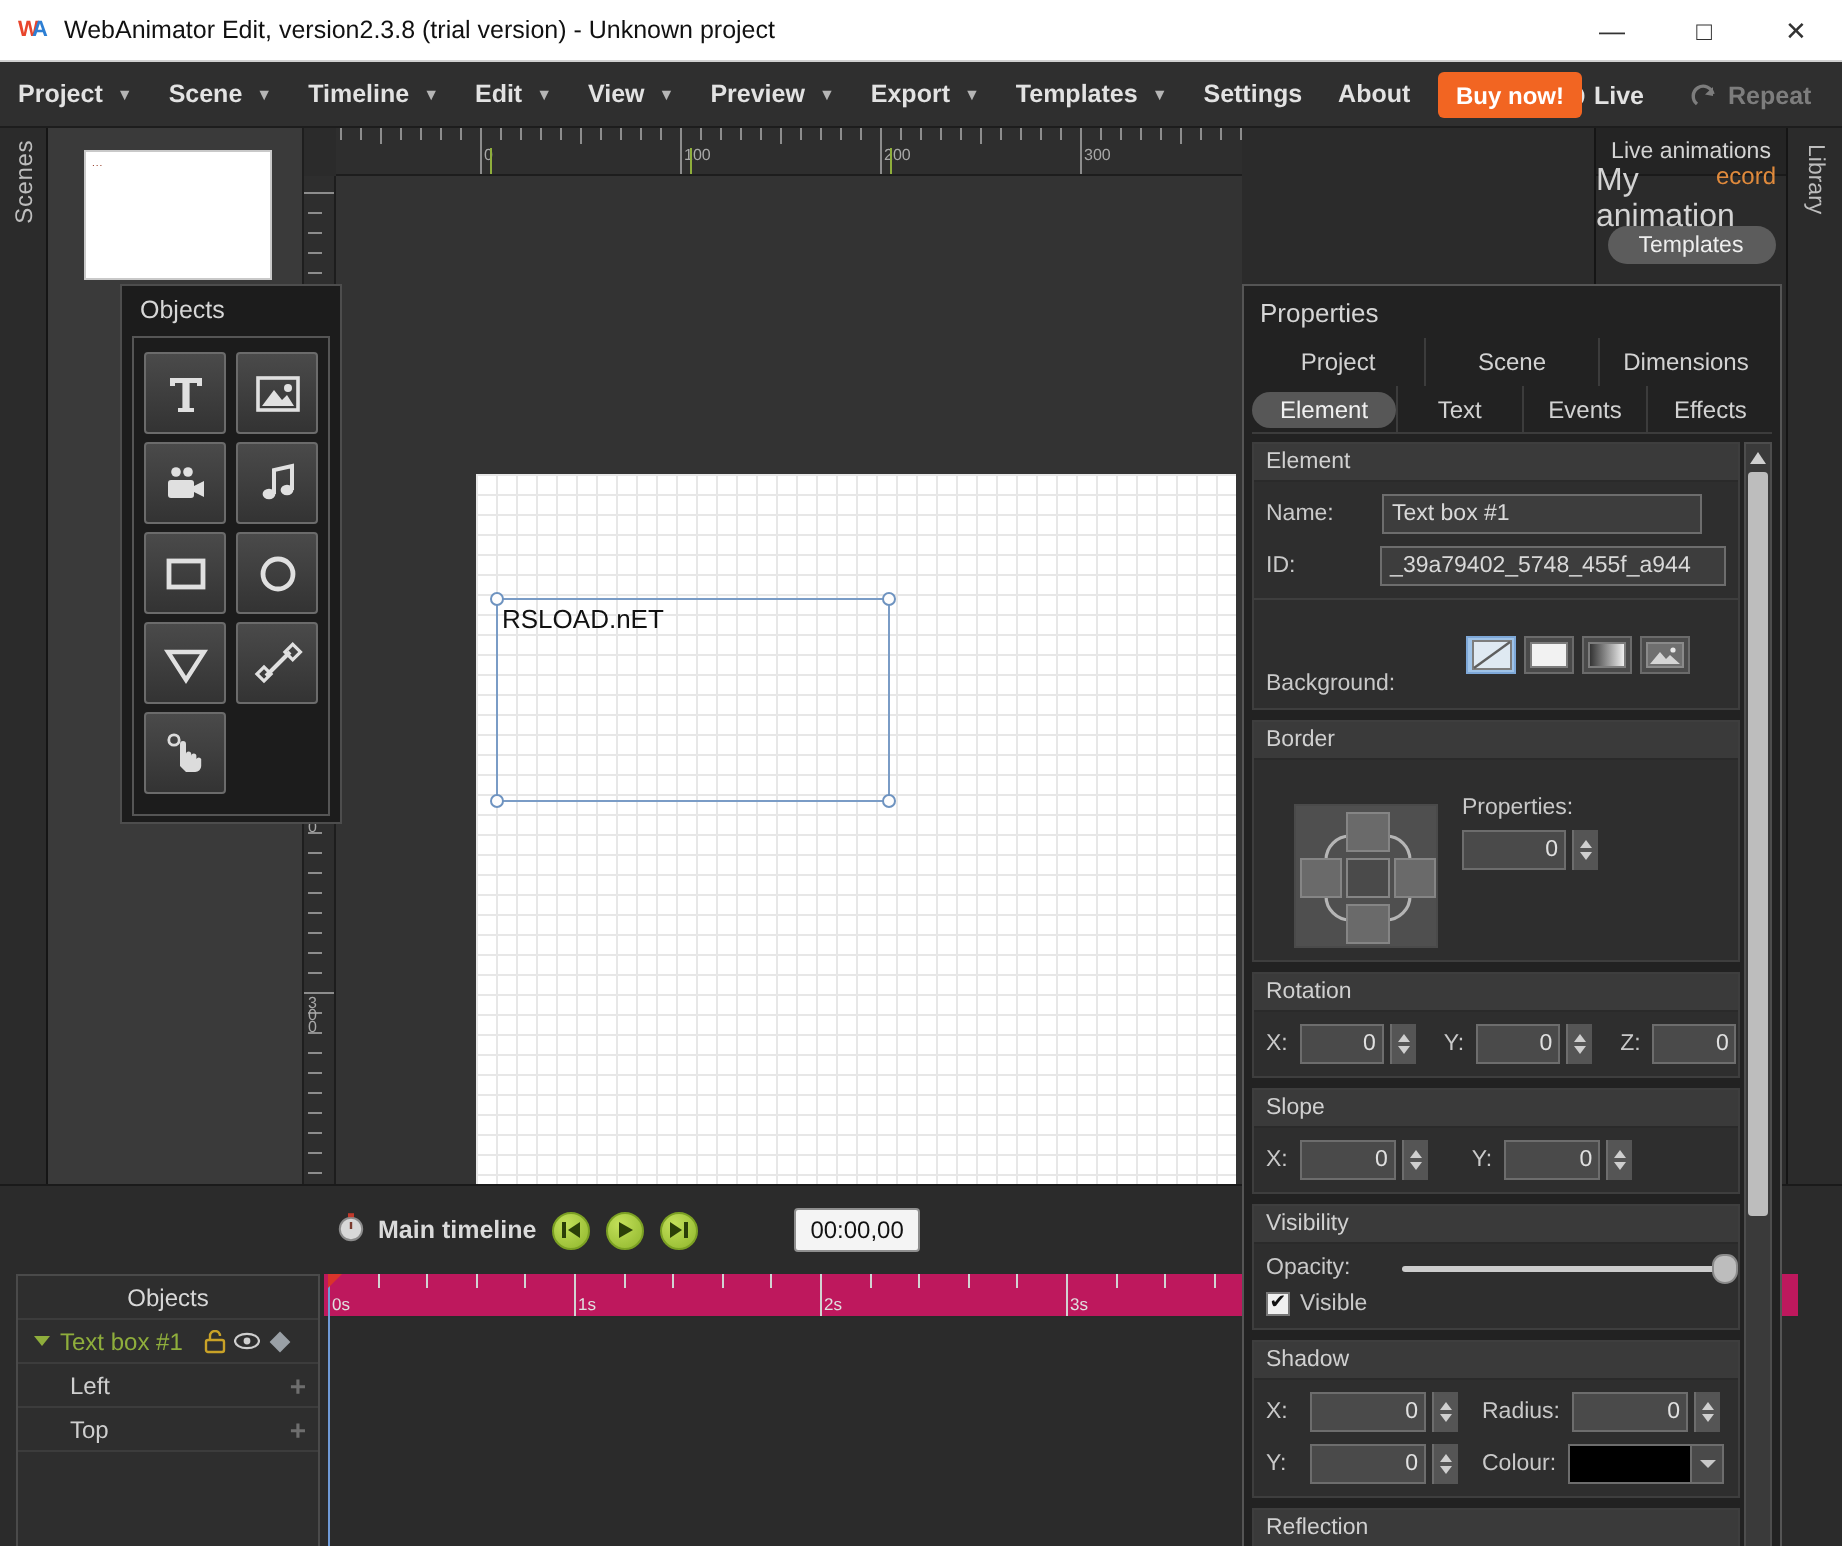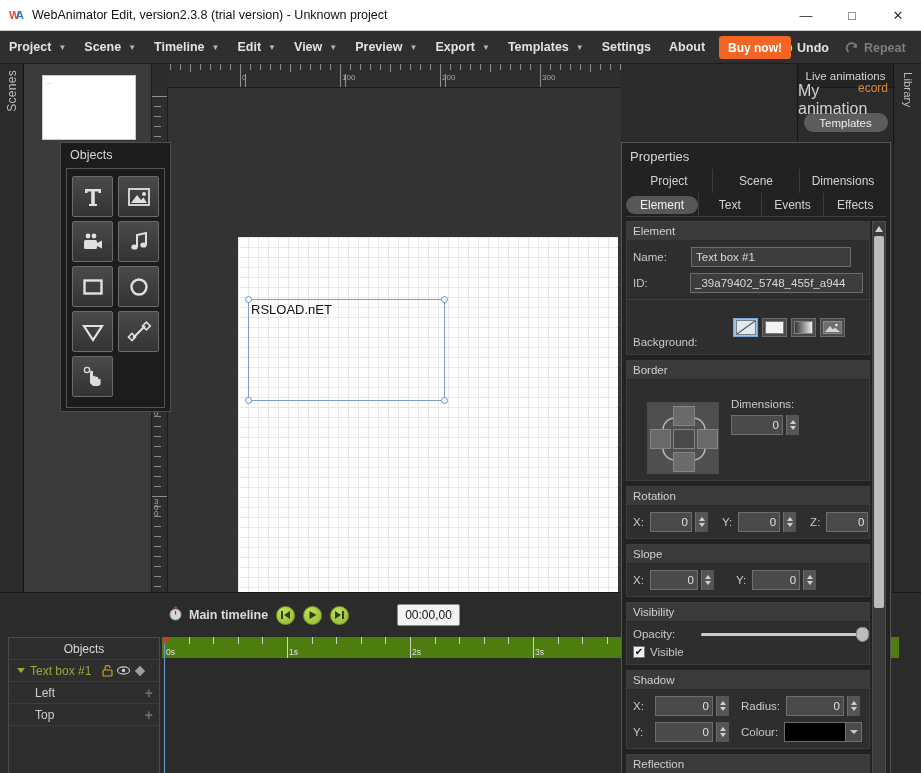--- a/index.html
+++ b/index.html
@@ -257,21 +257,21 @@
      margin:0 5px 0 8px; }
   .plus{ position:absolute; right:6px; color:#6e6e6e; font-size:14px; font-weight:bold; }
   .mini{ width:13px; height:13px; margin-left:3px; display:flex;
      align-items:center; justify-content:center; }
   #tl-track-area{
     position:absolute; left:162px; top:573px; width:759px; height:172px;
     background:#2b2b2b;
   }
   #tl-ruler{
     position:absolute; left:0; top:0; width:737px; height:22px;
-    background:#4d7c0f; border-bottom:1px solid #2a2a2a; overflow:hidden;
+    background:#be185d; border-bottom:1px solid #2a2a2a; overflow:hidden;
   }
   .tl-tick{ position:absolute; top:0; width:1px; background:#d2d2d2; }
   .tl-lab{ position:absolute; top:10px; font-size:8.5px; color:#e0e0e0; }
   #playhead{ position:absolute; left:0; top:0; width:1px; height:172px; background:#6f9ad6; }
   #playhead .flag{ position:absolute; left:0; top:0; width:0;height:0;
      border-left:7px solid #d9342b; border-bottom:7px solid transparent; }
 </style>
 </head>
 <body>
 
@@ -328,21 +328,21 @@
     <span>About</span>
   </div>
 </div>
 <div id="undo-btn">
   <span class="arc">
     <svg width="15" height="15" viewBox="0 0 15 15">
         <path d="M11.5 11 A5 5 0 1 0 3.5 6" fill="none" stroke="#e2e2e2" stroke-width="1.7"></path>
         <path d="M3.5 2.5 L3.5 7 L7.5 6.2 Z" fill="#e2e2e2"></path>
       </svg>
   </span>
-  <span>Undo</span>
+  <span>Live</span>
 </div>
 <div id="repeat-btn">
   <span class="arc">
     <svg width="15" height="15" viewBox="0 0 15 15">
         <path d="M3.5 11 A5 5 0 1 1 11.5 6" fill="none" stroke="#7d7d7d" stroke-width="1.7"></path>
         <path d="M11.5 2.5 L11.5 7 L7.5 6.2 Z" fill="#7d7d7d"></path>
       </svg>
   </span>
   <span>Repeat</span>
 </div>
@@ -670,21 +670,21 @@
                 <rect x="15" y="15" width="42" height="42" rx="12" fill="none" stroke="#b5b5b5" stroke-width="1.6"></rect>
               </svg>
               <span class="bm" style="left:25px;top:3px;width:22px;height:20px;"></span>
               <span class="bm" style="left:25px;top:49px;width:22px;height:20px;"></span>
               <span class="bm" style="left:2px;top:26px;width:21px;height:20px;"></span>
               <span class="bm" style="left:49px;top:26px;width:21px;height:20px;"></span>
               <span class="bm" style="left:25px;top:26px;width:22px;height:20px;background:#4a4a4a;"></span>
             </div>
           </div>
           <div style="margin-left:12px;margin-top:12px;">
-            <div class="lbl" style="margin-bottom:5px;">Dimensions:</div>
+            <div class="lbl" style="margin-bottom:5px;">Properties:</div>
             <div class="numwrap">
               <span class="numfield" style="width:52px;">0</span>
               <span class="spin">
                   <i class="up"></i>
                   <i class="dn"></i>
                 </span>
             </div>
           </div>
         </div>
       </div>

